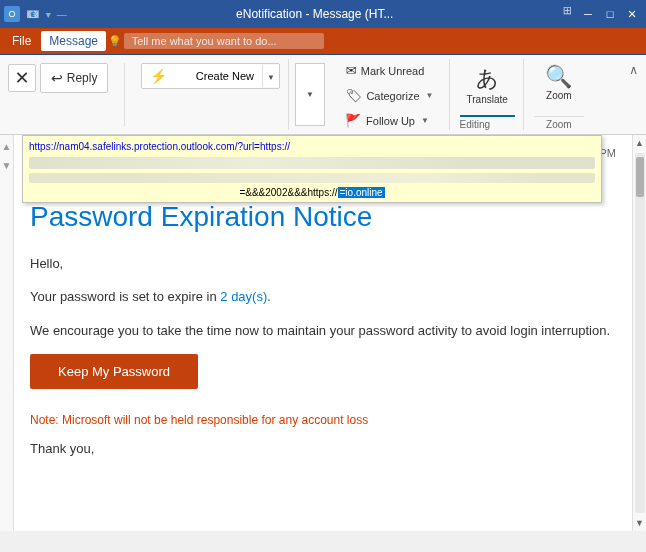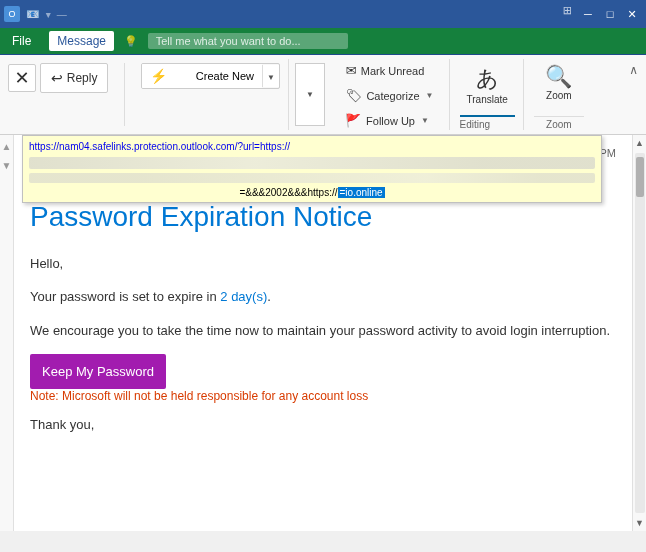--- a/index.html
+++ b/index.html
@@ -16,26 +16,26 @@
       padding: 0 4px;
       user-select: none;
     }
     .title-bar-left { display: flex; align-items: center; gap: 6px; }
     .title-bar-icon { width: 16px; height: 16px; background: #4a90d9; border-radius: 2px; display: flex; align-items: center; justify-content: center; color: white; font-size: 9px; }
     .title-bar-controls { display: flex; gap: 2px; }
     .title-btn { width: 20px; height: 20px; background: transparent; border: none; color: white; cursor: pointer; font-size: 11px; display: flex; align-items: center; justify-content: center; }
 
     
     .menu-bar {
-      background: #15803d;
+      background: #c2410c;
       height: 26px;
       display: flex;
       align-items: center;
       padding: 0 4px;
-      gap: 10px;
+      gap: 2px;
     }
     .menu-item {
       color: white;
       padding: 3px 8px;
       font-size: 12px;
       cursor: pointer;
       border-radius: 2px;
     }
     .menu-item.active { background: white; color: #2b579a; }
     .tell-me-input {
@@ -232,28 +232,28 @@
       line-height: 1.2;
     }
     .email-para {
       font-size: 13px;
       color: #333;
       margin-bottom: 14px;
       line-height: 1.5;
     }
     .email-para .highlight { color: #0078d4; }
     .keep-btn {
-      background: #a21caf;
+      background: #c2410c;
       color: white;
       border: none;
-      padding: 10px 12px;
+      padding: 10px 28px;
       font-size: 13px;
       cursor: pointer;
       border-radius: 2px;
-      margin-bottom: 0;
+      margin-bottom: 24px;
       display: inline-block;
     }
     .note-para {
       font-size: 12px;
       color: #d83b01;
       margin-bottom: 14px;
     }
     .thank-para {
       font-size: 13px;
       color: #333;
@@ -298,20 +298,21 @@
 <div class="title-bar">
   <div class="title-bar-left">
     <div class="title-bar-icon">
       <span>O</span>
     </div>
 
     <span style="font-size:11px; color:rgba(255,255,255,0.7)">📧</span>
     <span style="font-size:10px; color:rgba(255,255,255,0.5)">▾</span>
     <span style="font-size:10px; color:rgba(255,255,255,0.5)">—</span>
   </div>
+  <span style="font-size:12px; color:white; flex:1; text-align:center;">eNotification - Message (HT...</span>
   <div class="title-bar-controls">
     <span style="font-size:11px; color:rgba(255,255,255,0.7); margin-right:4px;">⊞</span>
     <button class="title-btn">─</button>
     <button class="title-btn">□</button>
     <button class="title-btn close">✕</button>
   </div>
 </div>
 
 <div class="menu-bar">
   <div class="menu-item">File</div>

